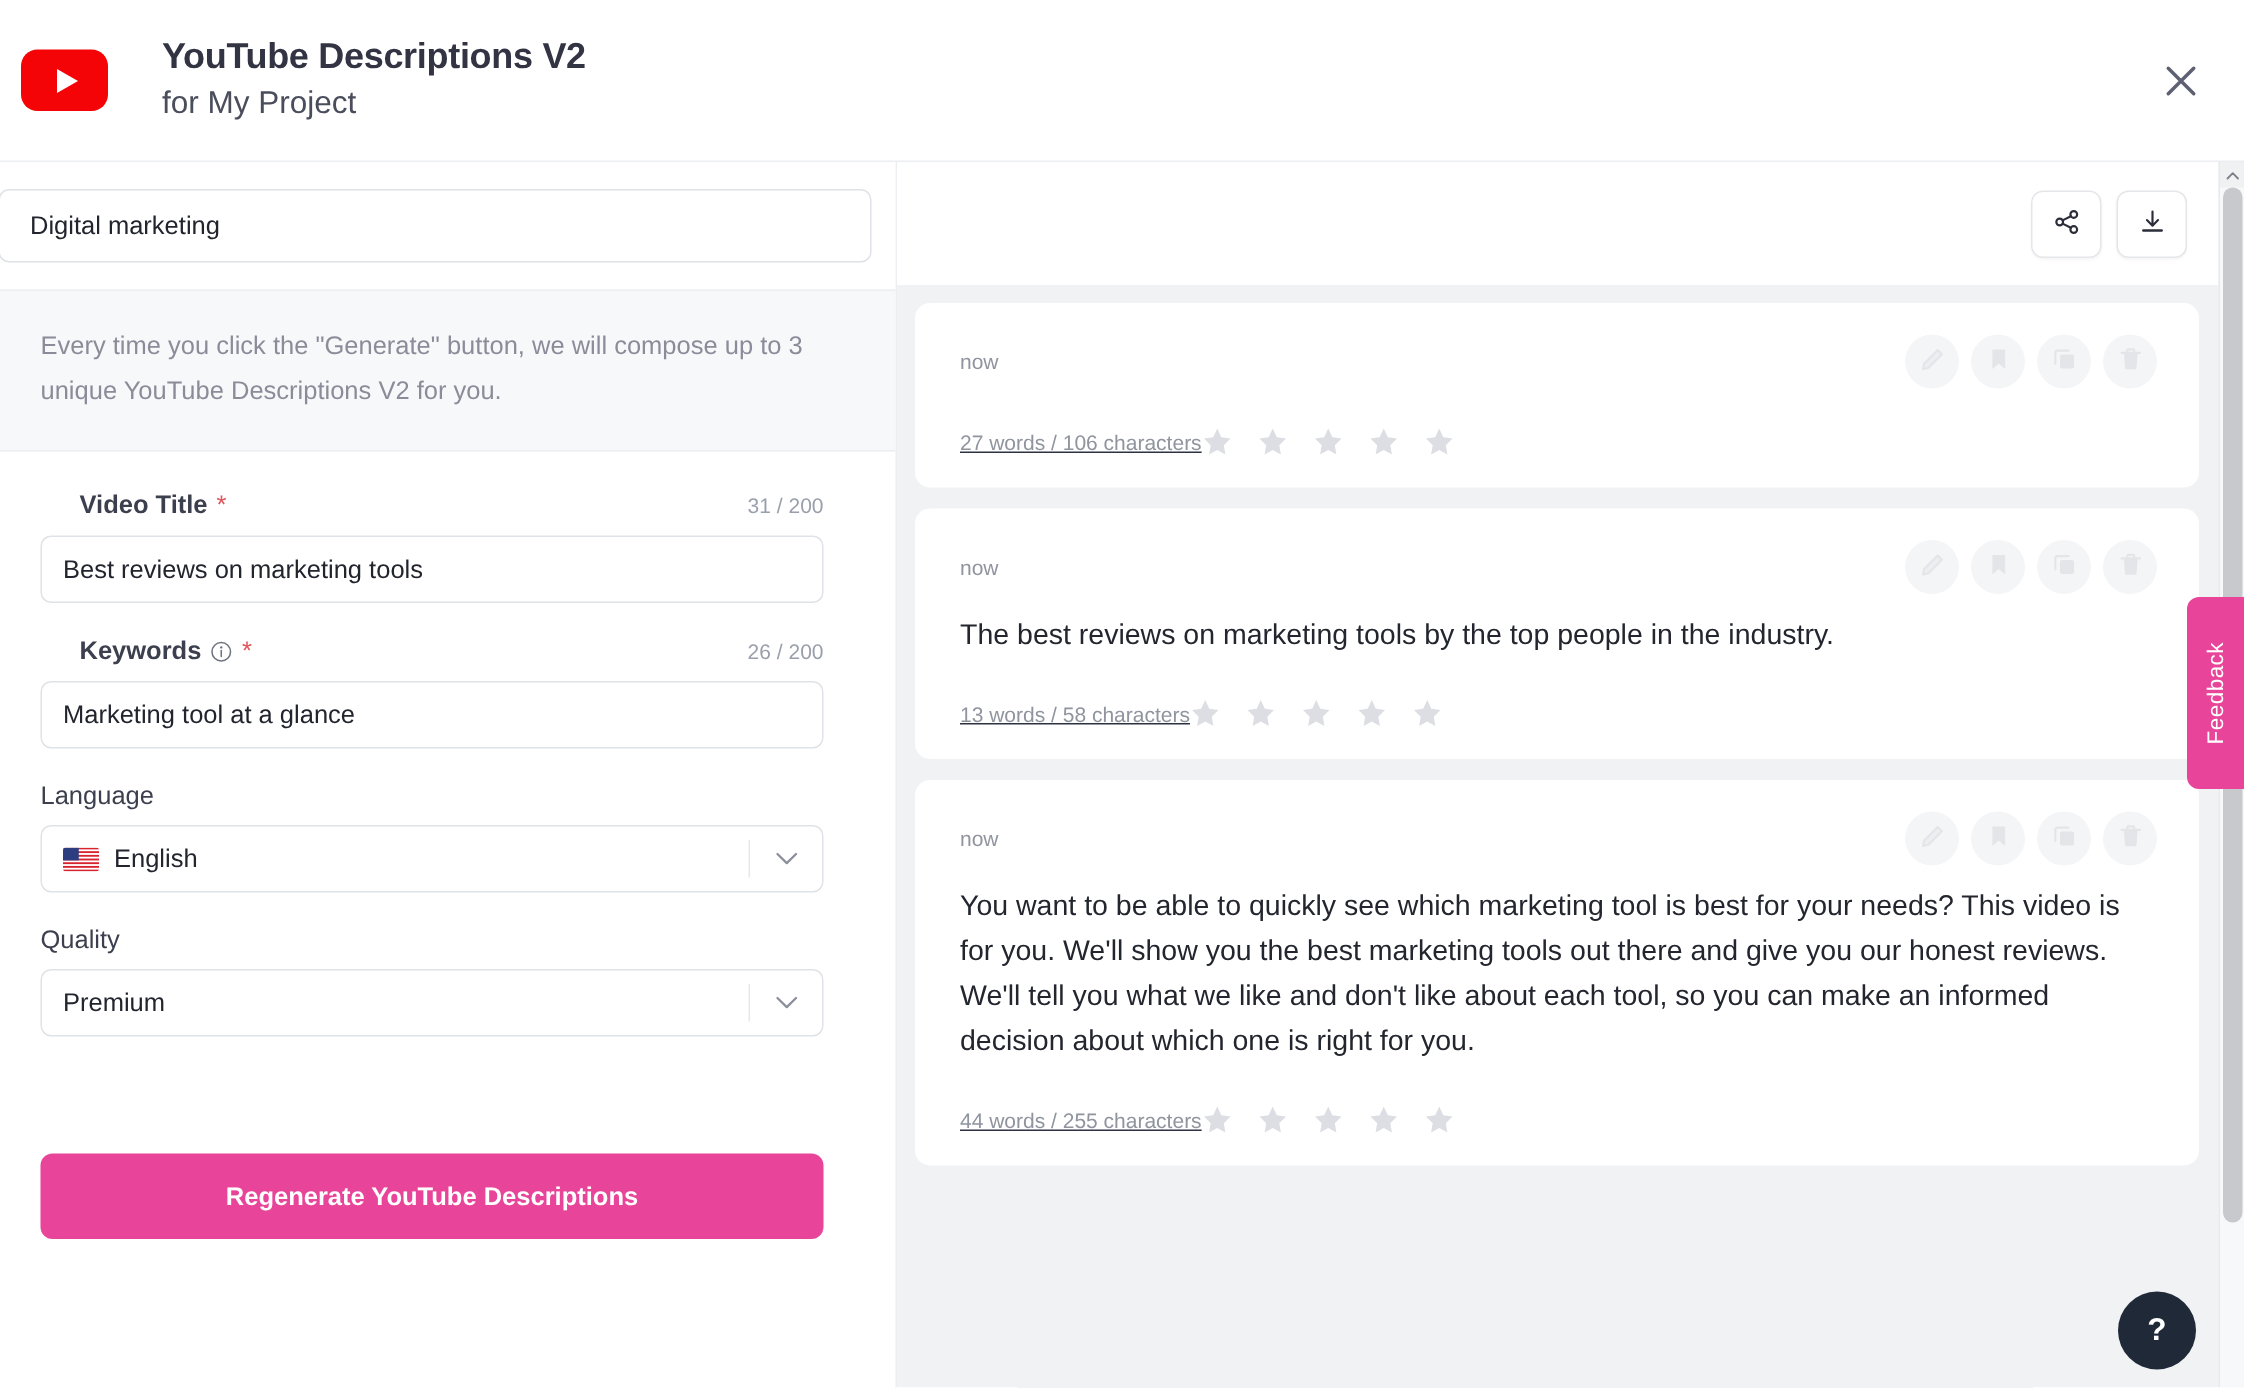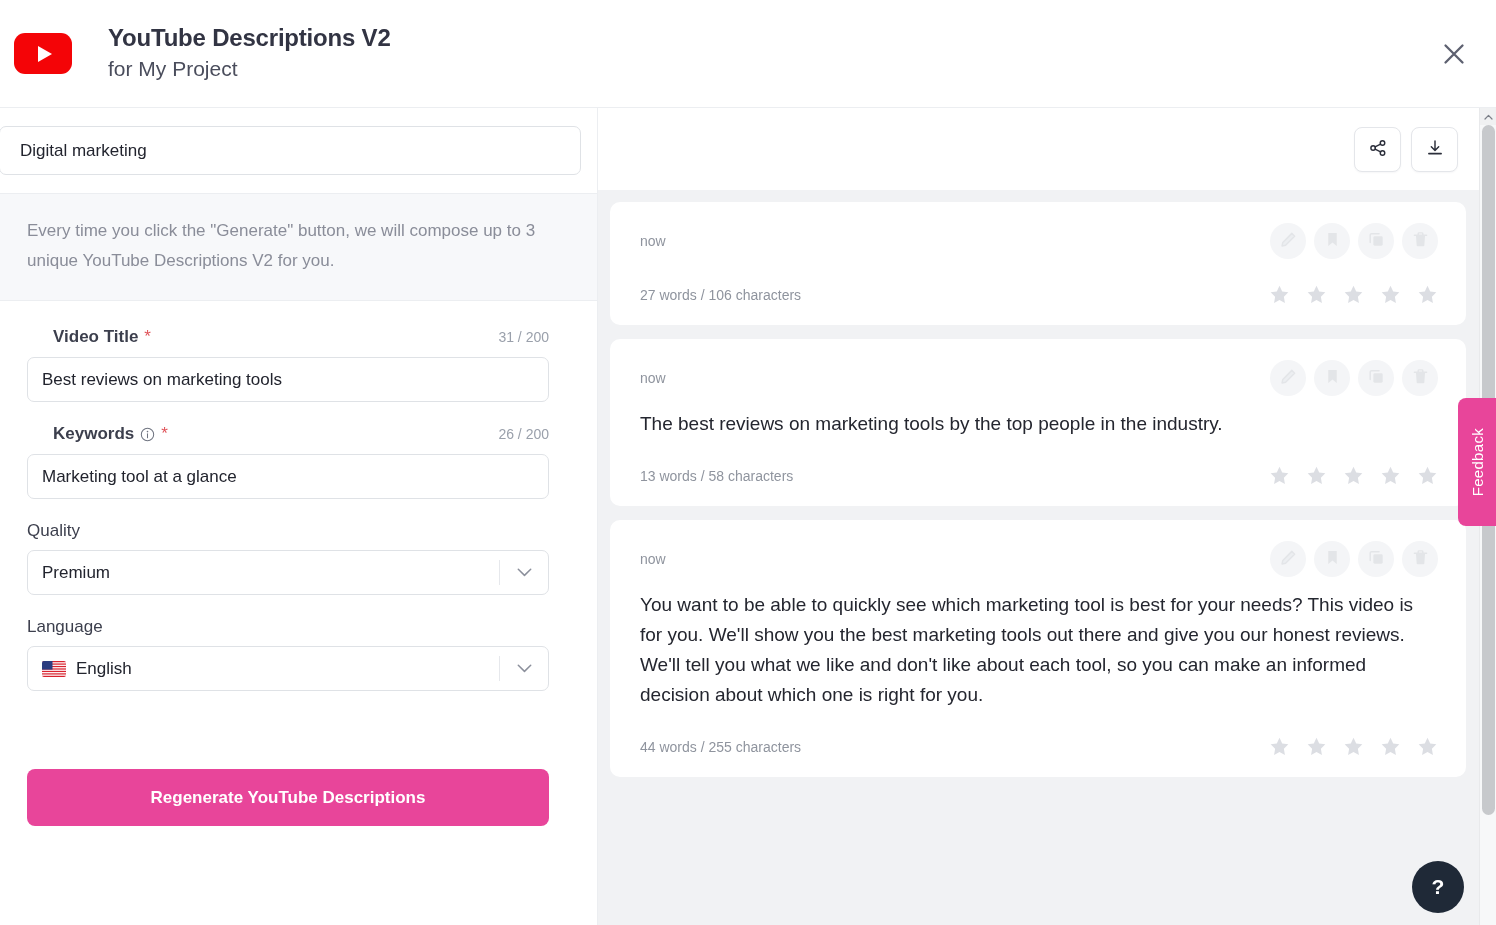--- a/index.html
+++ b/index.html
@@ -302,22 +302,22 @@
   }
   .card-text {
     font-size: 19px;
     line-height: 30px;
     color: #24262f;
     margin-top: 14px;
   }
   .card-bottom {
     display: flex;
     align-items: center;
-    justify-content: space-between;
     margin-top: 26px;
+    text-decoration: underline;
   }
   .card-meta {
     font-size: 14px;
     color: #8f949e;
   }
   .stars { display: flex; gap: 16px; }
   .star { cursor: pointer; display: block; }
 
   
   .feedback-tab {
@@ -442,34 +442,20 @@
                 <circle cx="8" cy="8" r="6.6" stroke="#6f7480" stroke-width="1.1"></circle>
                 <circle cx="8" cy="4.9" r="0.85" fill="#6f7480"></circle>
                 <path d="M8 7.1 V11.4" stroke="#6f7480" stroke-width="1.1" stroke-linecap="round"></path>
               </svg>
             </span>
             <span class="req-star">*</span>
           </div>
           <div class="counter">26 / 200</div>
         </div>
         <input class="text-input" value="Marketing tool at a glance" placeholder="Enter keywords" style="">
-      </div>
-
-      <div class="field-block">
-        <div class="select-label">Quality</div>
-        <div class="select-box">
-          <div class="select-value">
-            <span>Premium</span>
-          </div>
-          <span class="select-caret">
-            <svg width="15" height="9" viewBox="0 0 15 9" fill="none">
-              <path d="M1.3 1.3 L7.5 7.4 L13.7 1.3" stroke="#8b8f9b" stroke-width="1.5" stroke-linecap="round" stroke-linejoin="round"></path>
-            </svg>
-          </span>
-        </div>
       </div>
 
       <div class="field-block">
         <div class="select-label">Language</div>
         <div class="select-box">
           <div class="select-value">
             <span class="flag">
               <svg width="24" height="16" viewBox="0 0 24 16">
                 <rect width="24" height="16" fill="#ffffff"></rect>
                 <g fill="#d8222e">
@@ -487,20 +473,34 @@
             <span>English</span>
           </div>
           <span class="select-caret">
             <svg width="15" height="9" viewBox="0 0 15 9" fill="none">
               <path d="M1.3 1.3 L7.5 7.4 L13.7 1.3" stroke="#8b8f9b" stroke-width="1.5" stroke-linecap="round" stroke-linejoin="round"></path>
             </svg>
           </span>
         </div>
       </div>
 
+      <div class="field-block">
+        <div class="select-label">Quality</div>
+        <div class="select-box">
+          <div class="select-value">
+            <span>Premium</span>
+          </div>
+          <span class="select-caret">
+            <svg width="15" height="9" viewBox="0 0 15 9" fill="none">
+              <path d="M1.3 1.3 L7.5 7.4 L13.7 1.3" stroke="#8b8f9b" stroke-width="1.5" stroke-linecap="round" stroke-linejoin="round"></path>
+            </svg>
+          </span>
+        </div>
+      </div>
+
     </div>
 
     <div class="regen-wrap">
       <button class="regen-btn">Regenerate YouTube Descriptions</button>
     </div>
   </div>
 
   <div class="right-panel">
 
     <div class="results-toolbar">

